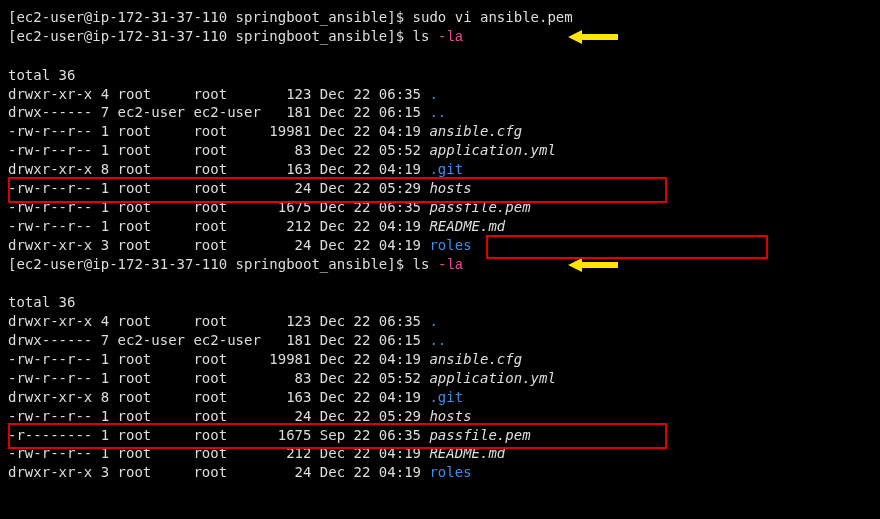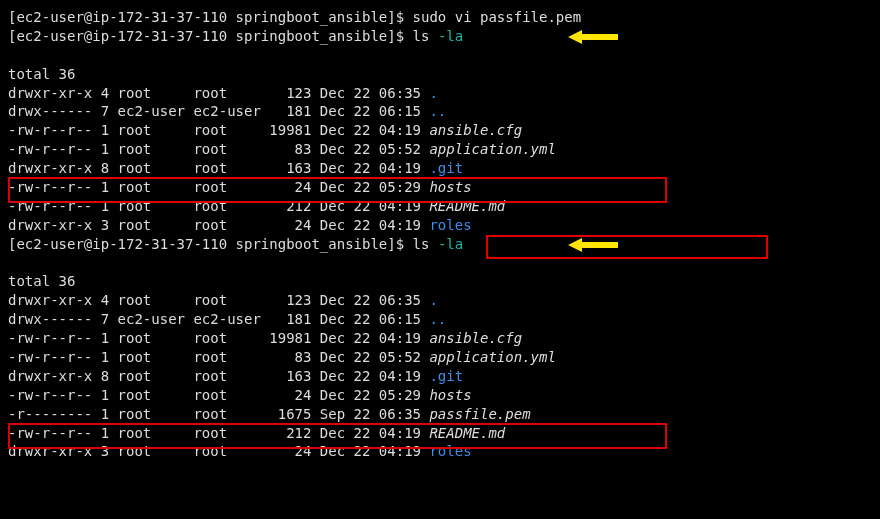--- a/index.html
+++ b/index.html
@@ -8,57 +8,58 @@
     background: #000;
     font-family: 'Consolas', 'Monaco', monospace;
     font-size: 14px;
     line-height: 1.35;
     color: #ddd;
     width: 880px;
     box-sizing: border-box;
   }
   .line { white-space: pre; position: relative; }
   .cmd { color: #ddd; }
-  .arg-cyan { color: #14b8a6; }
+  .arg-cyan { color: #ec4899; font-family: Liberation Mono, monospace; }
   .dir-blue { color: #3b8eea; }
   .file-white { color: #ddd; font-style: italic; }
   .total { color: #ddd; }
   .arrow {
     position: absolute;
     pointer-events: none;
   }
   .redbox {
     position: absolute;
     border: 2px solid #d00;
     pointer-events: none;
   }
   .container { position: relative; }
 </style>
 </head>
 <body>
 
 <div class="container">
 
-<div class="line"><span>[ec2-user@ip-172-31-37-110 springboot_ansible]$ </span><span class="cmd">sudo vi passfile.pem</span></div>
+<div class="line"><span>[ec2-user@ip-172-31-37-110 springboot_ansible]$ </span><span class="cmd">sudo vi ansible.pem</span></div>
 
 <div class="line"><span>[ec2-user@ip-172-31-37-110 springboot_ansible]$ </span><span class="cmd">ls </span><span class="arg-cyan">-la</span>
   <svg class="arrow" style="left:560px;top:2px" width="50" height="16">
         <polygon points="0,8 14,1 14,5 50,5 50,11 14,11 14,15" fill="#ffe600"></polygon>
       </svg>
 </div>
 
 <div class="line total">total 36</div>
 
 <div id="ls1-block">
       <div class="line"><span>drwxr-xr-x 4 root     root       123 Dec 22 06:35 </span><span class="dir-blue">.</span></div>
       <div class="line"><span>drwx------ 7 ec2-user ec2-user   181 Dec 22 06:15 </span><span class="dir-blue">..</span></div>
       <div class="line"><span>-rw-r--r-- 1 root     root     19981 Dec 22 04:19 </span><span class="file-white">ansible.cfg</span></div>
       <div class="line"><span>-rw-r--r-- 1 root     root        83 Dec 22 05:52 </span><span class="file-white">application.yml</span></div>
       <div class="line"><span>drwxr-xr-x 8 root     root       163 Dec 22 04:19 </span><span class="dir-blue">.git</span></div>
       <div class="line"><span>-rw-r--r-- 1 root     root        24 Dec 22 05:29 </span><span class="file-white">hosts</span></div>
+      <div class="line"><span>-rw-r--r-- 1 root     root      1675 Dec 22 06:35 </span><span class="file-white">passfile.pem</span></div>
       <div class="line"><span>-rw-r--r-- 1 root     root       212 Dec 22 04:19 </span><span class="file-white">README.md</span></div>
       <div class="line"><span>drwxr-xr-x 3 root     root        24 Dec 22 04:19 </span><span class="dir-blue">roles</span></div>
     </div>
 
 
 <div class="line"><span>[ec2-user@ip-172-31-37-110 springboot_ansible]$ </span><span class="cmd">ls </span><span class="arg-cyan">-la</span>
   <svg class="arrow" style="left:560px;top:2px" width="50" height="16">
         <polygon points="0,8 14,1 14,5 50,5 50,11 14,11 14,15" fill="#ffe600"></polygon>
       </svg>
 </div>

